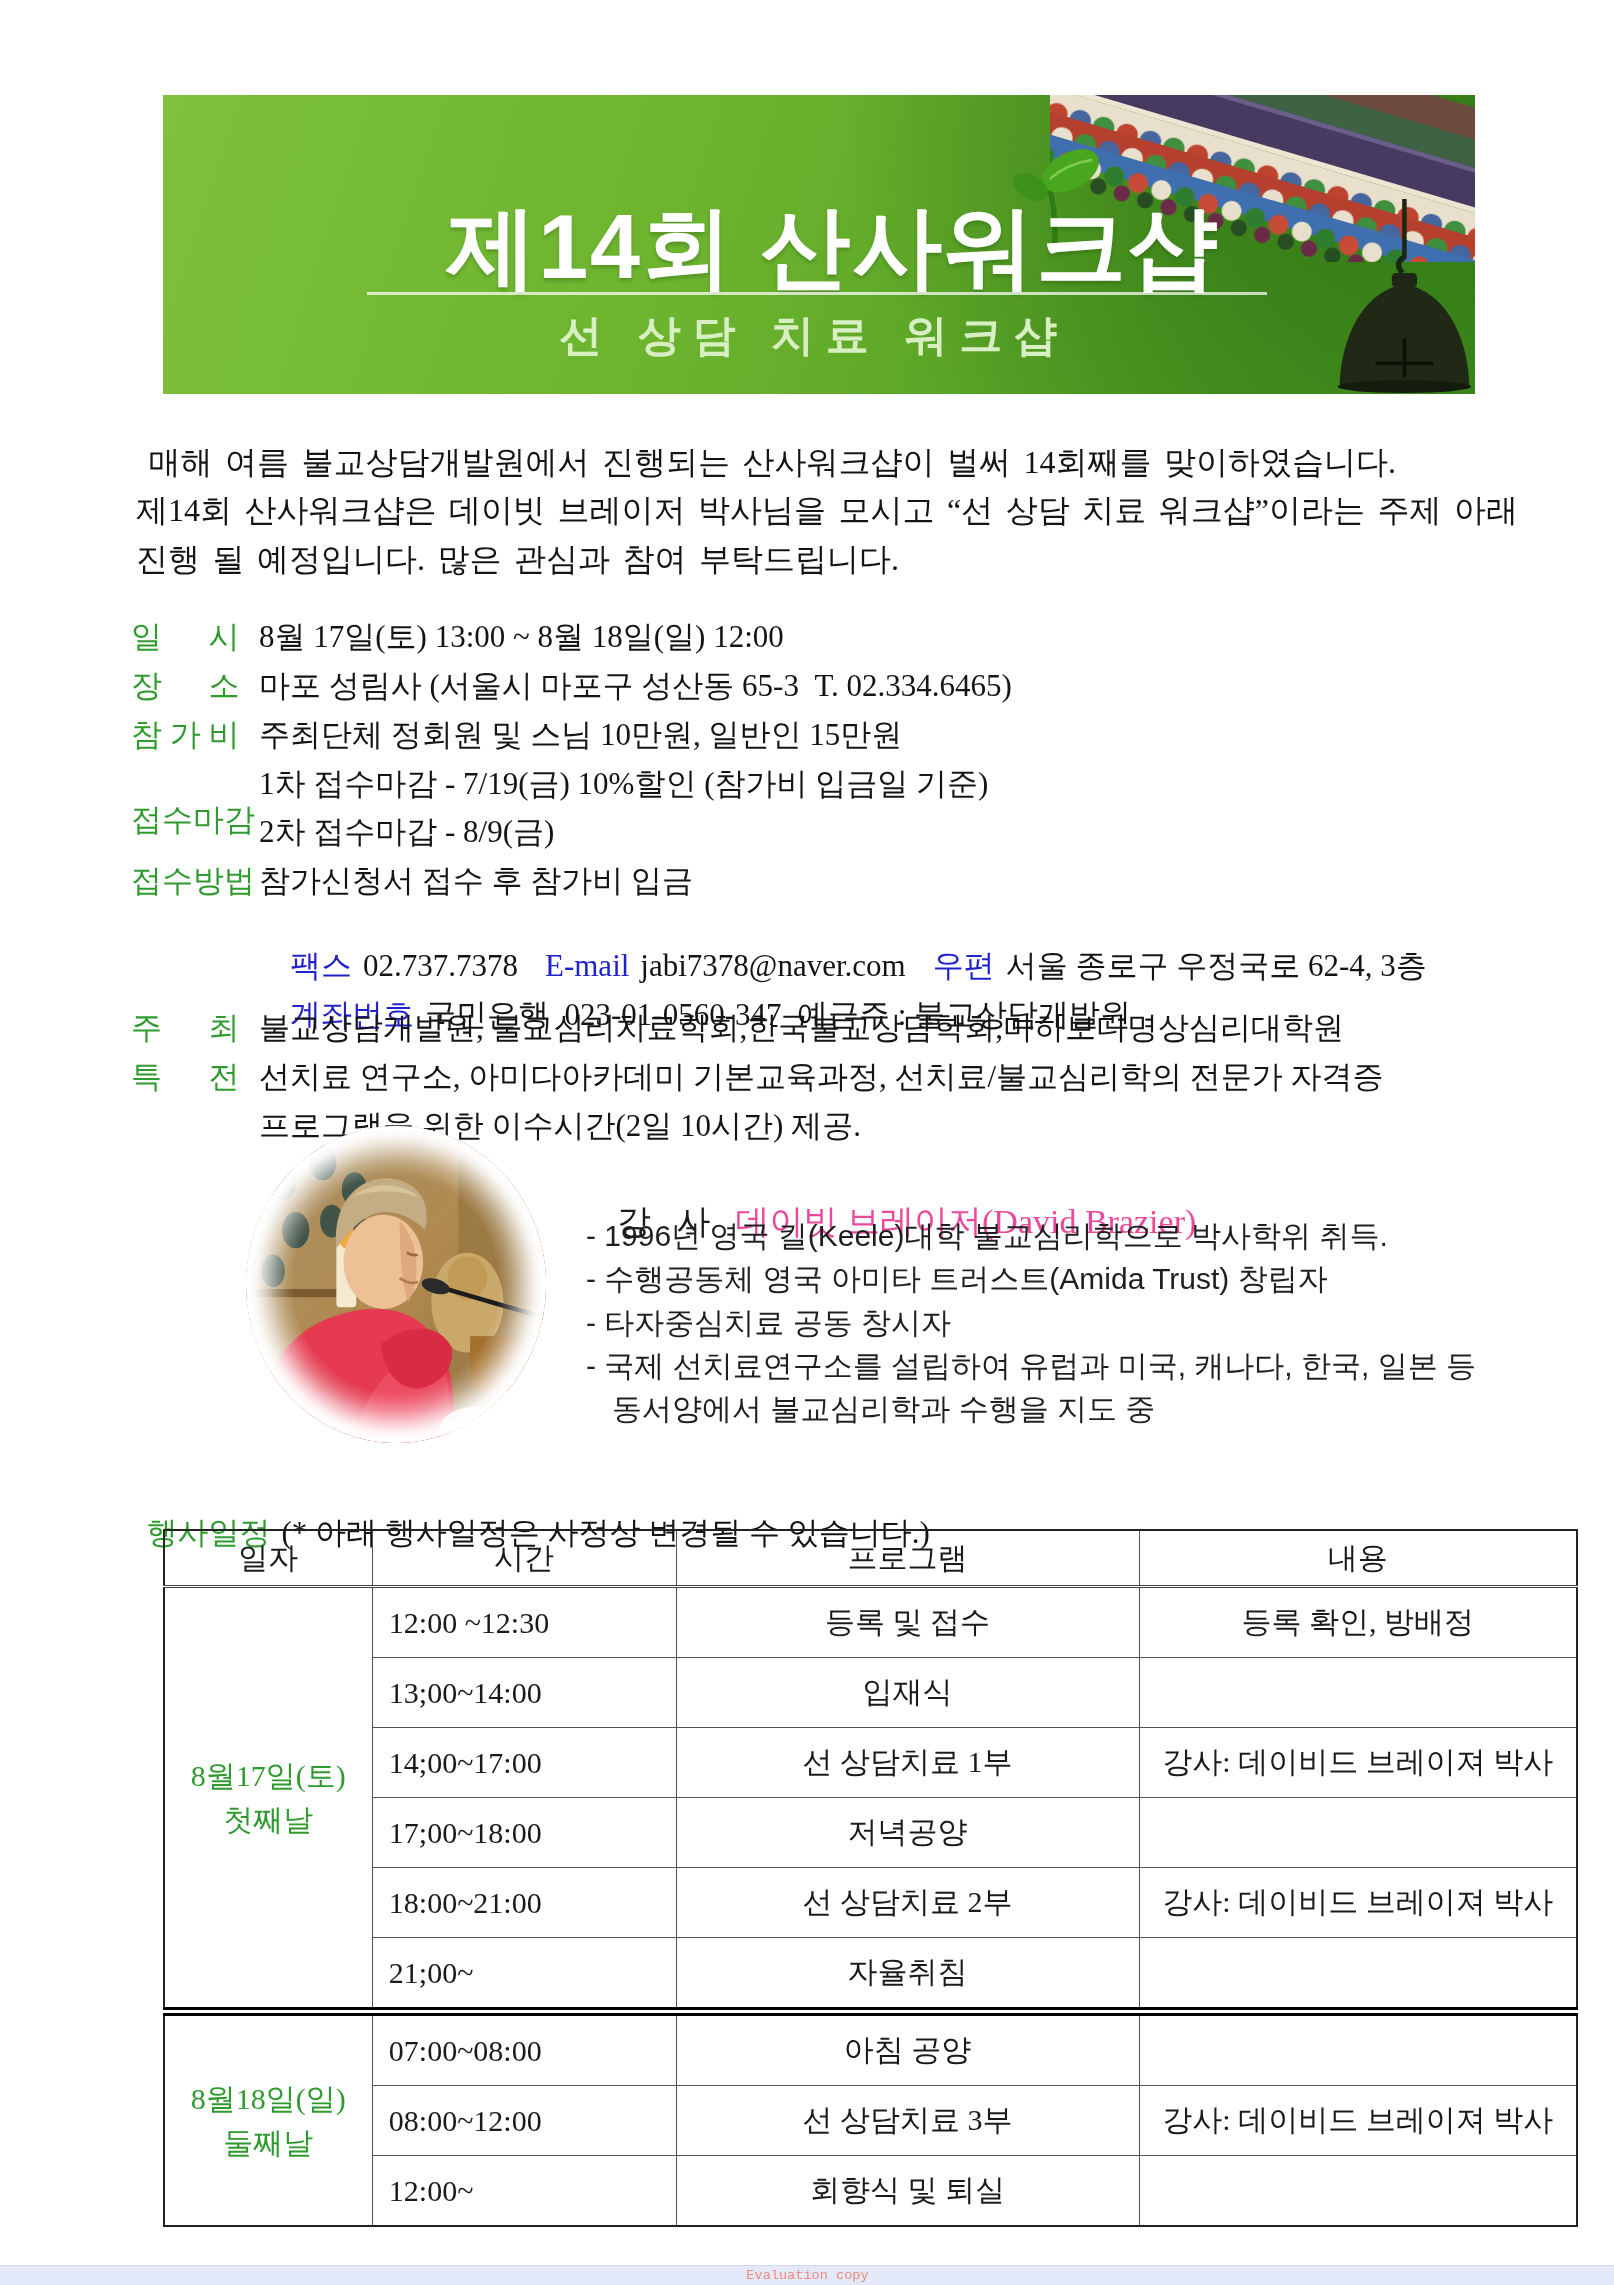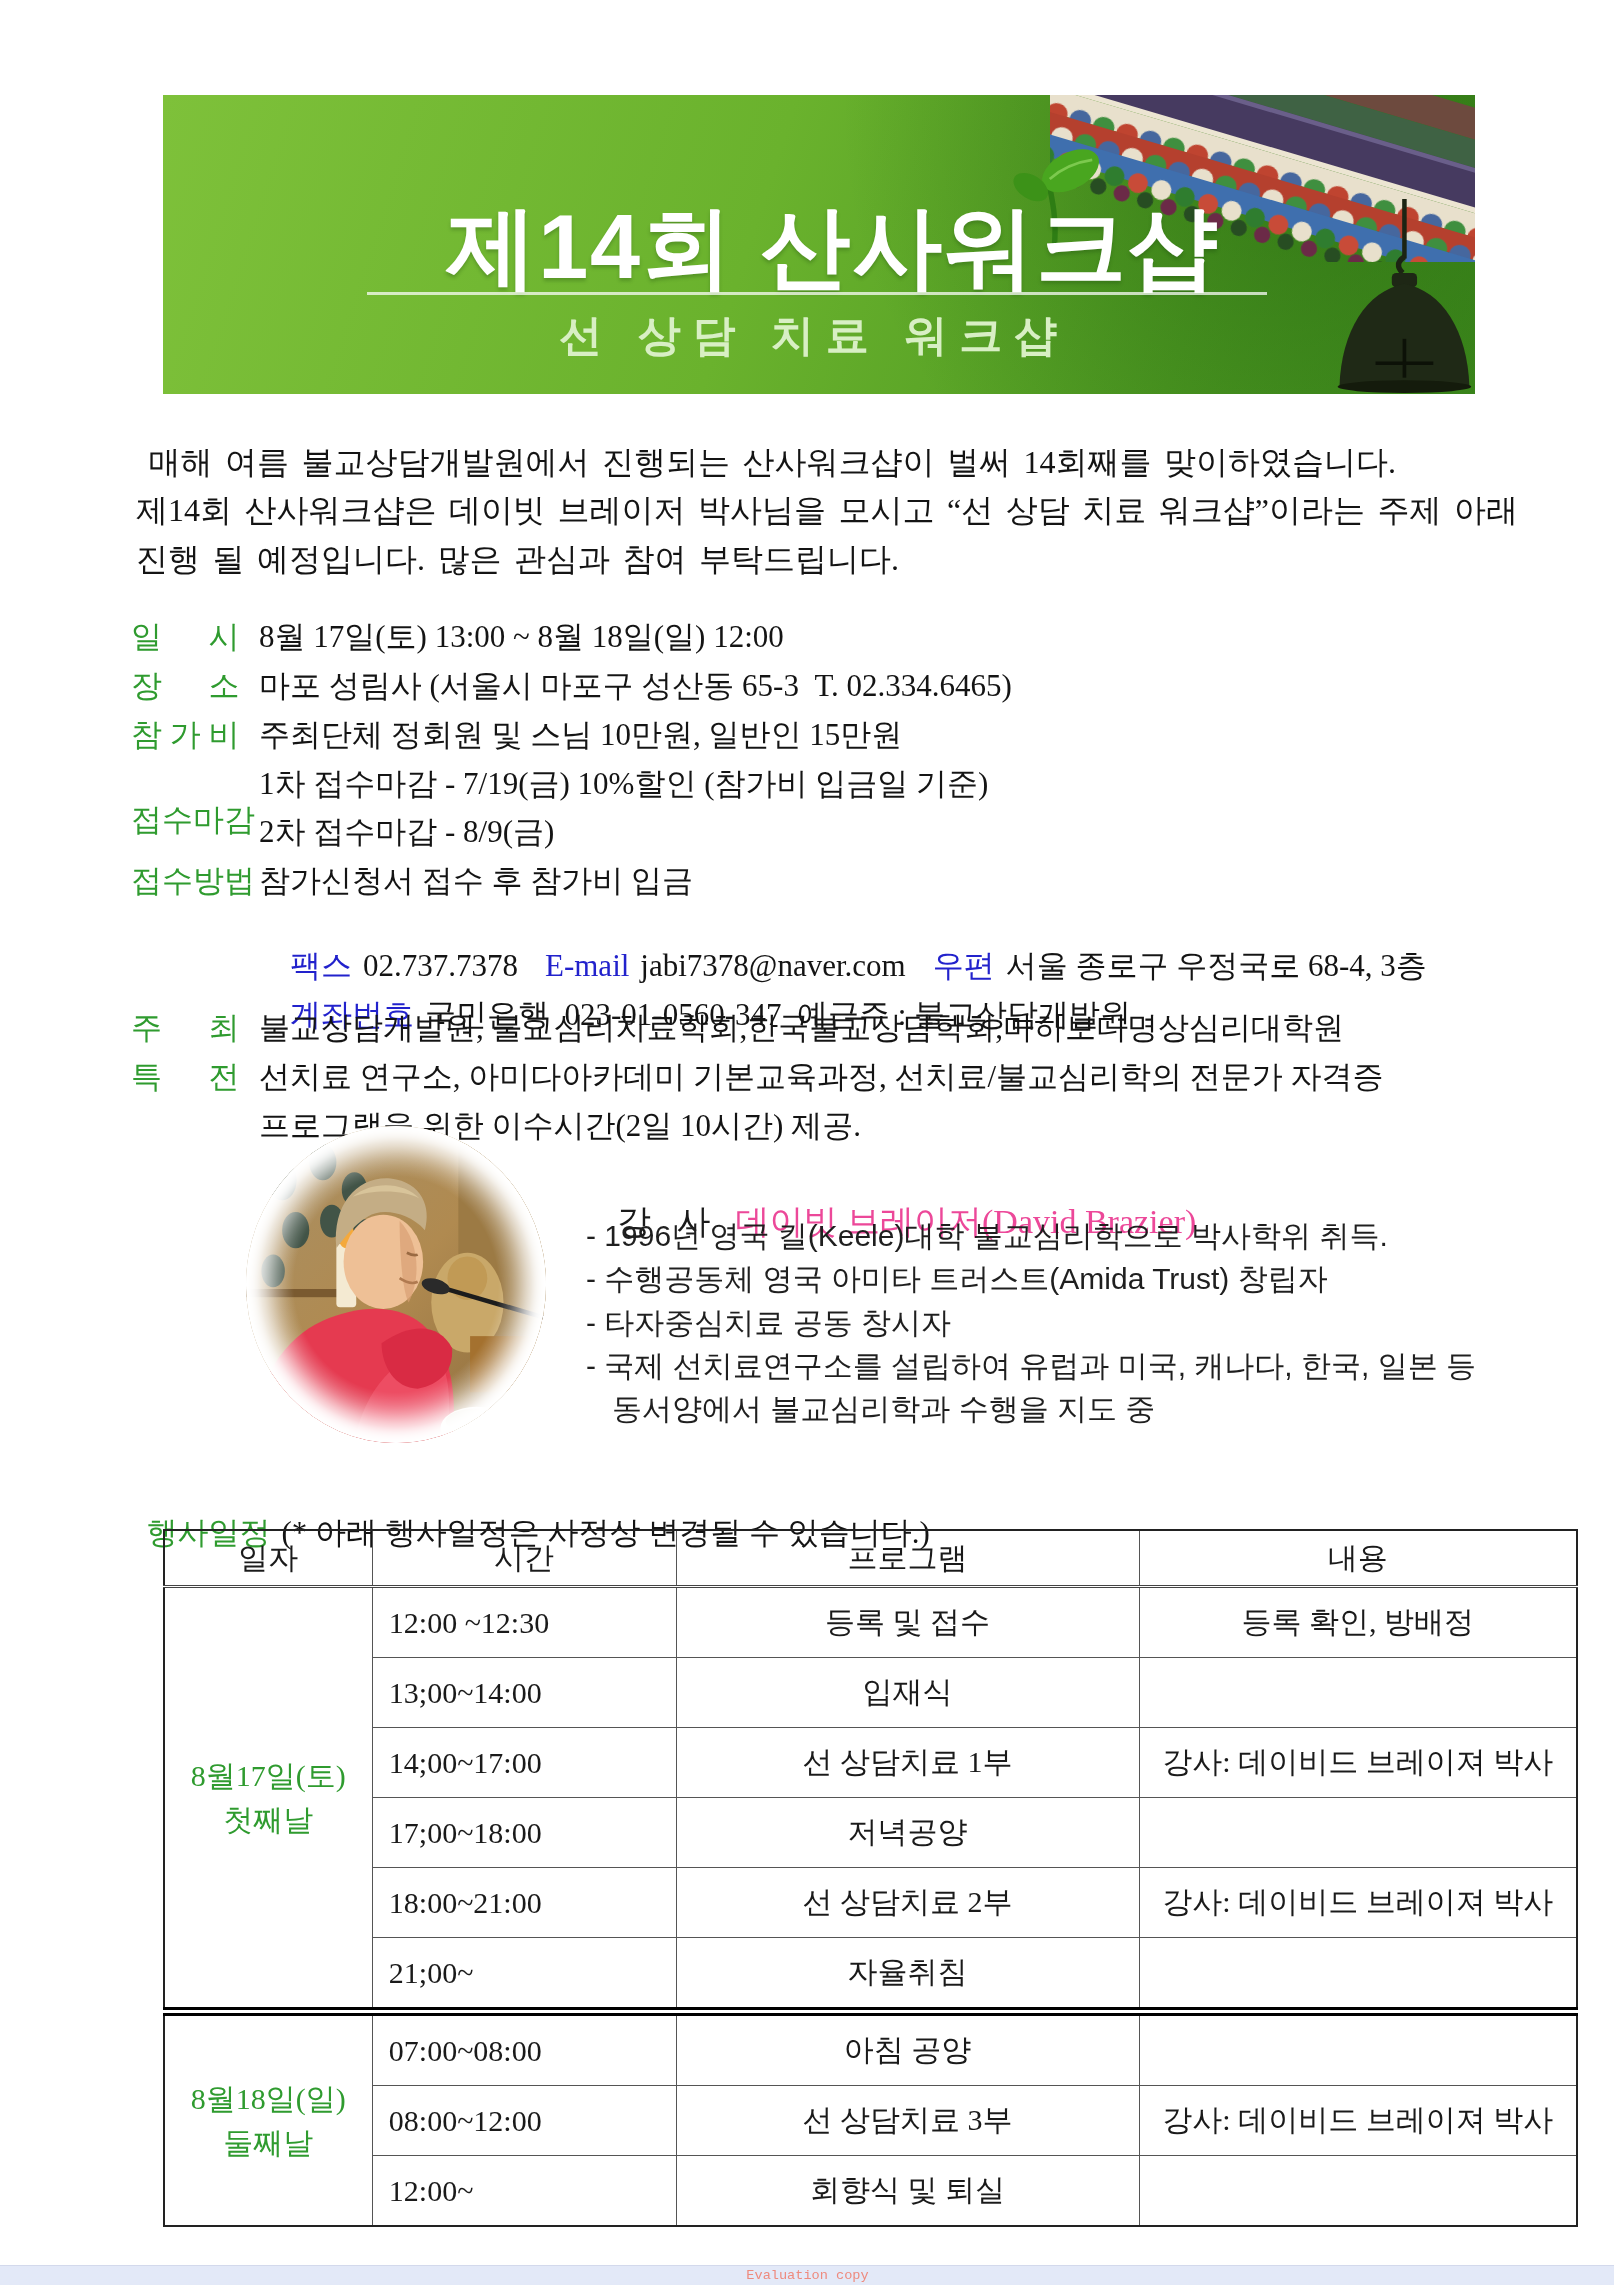--- a/index.html
+++ b/index.html
@@ -159,21 +159,21 @@
   <div class="dval" style="top:714px;">주최단체 정회원 및 스님 10만원, 일반인 15만원</div>
 
   <div class="dlabel" style="top:763px;margin-top:36px;">접수마감</div>
   <div class="dval" style="top:763px;">1차 접수마감 - 7/19(금) 10%할인 (참가비 입금일 기준)</div>
   <div class="dval" style="top:811px;">2차 접수마갑 - 8/9(금)</div>
 
   <div class="dlabel" style="top:860px;">접수방법</div>
   <div class="dval" style="top:860px;">참가신청서 접수 후 참가비 입금</div>
 
   <div class="dval" style="top:909px;">
-    <span class="blue seg">팩스</span><span class="seggap">02.737.7378</span><span class="blue seg">E-mail</span><span class="seggap">jabi7378@naver.com</span><span class="blue seg">우편</span><span>서울 종로구 우정국로 68-4, 3층</span>
+    <span class="blue seg">팩스</span><span class="seggap">02.737.7378</span><span class="blue seg">E-mail</span><span class="seggap">jabi7378@naver.com</span><span class="blue seg">우편</span><span>서울 종로구 우정국로 62-4, 3층</span>
   </div>
 
   <div class="dval" style="top:958px;">
     <span class="blue seg">계좌번호</span><span>국민은행  023-01-0560-347  예금주 : 불교상담개발원</span>
   </div>
 
   <div class="dlabel" style="top:1007px;">주      최</div>
   <div class="dval" style="top:1007px;">불교상담개발원, 불교심리치료학회,한국불교상담학회,마하보디명상심리대학원</div>
 
   <div class="dlabel" style="top:1056px;">특      전</div>

